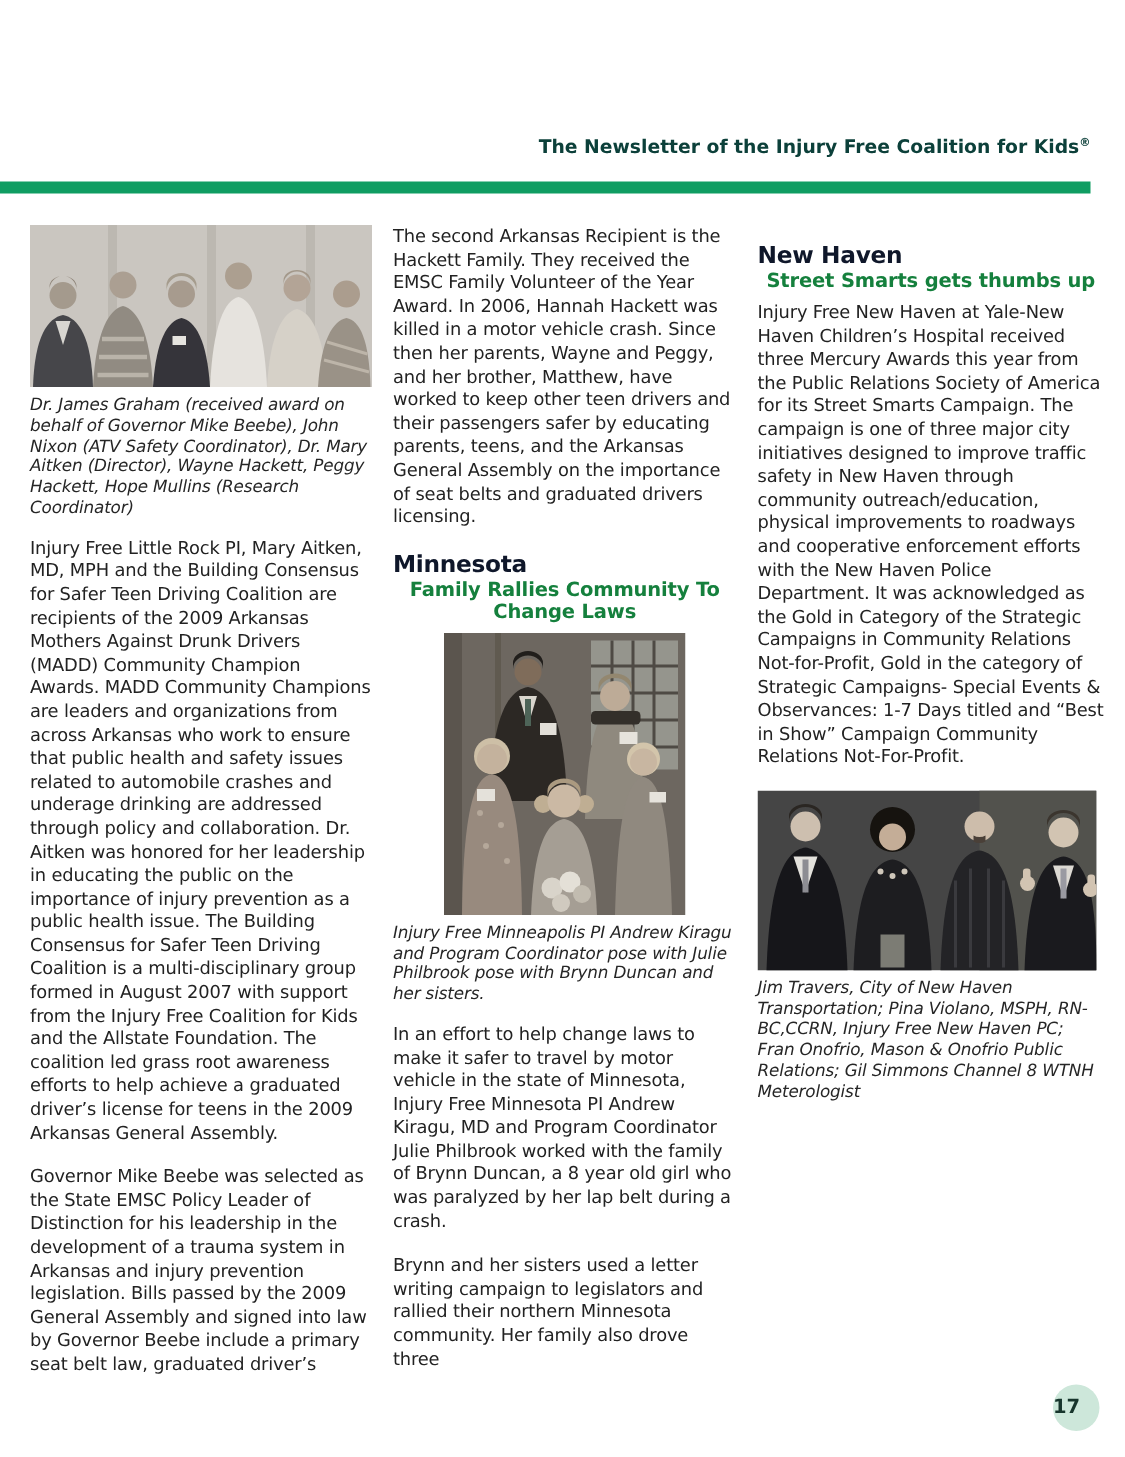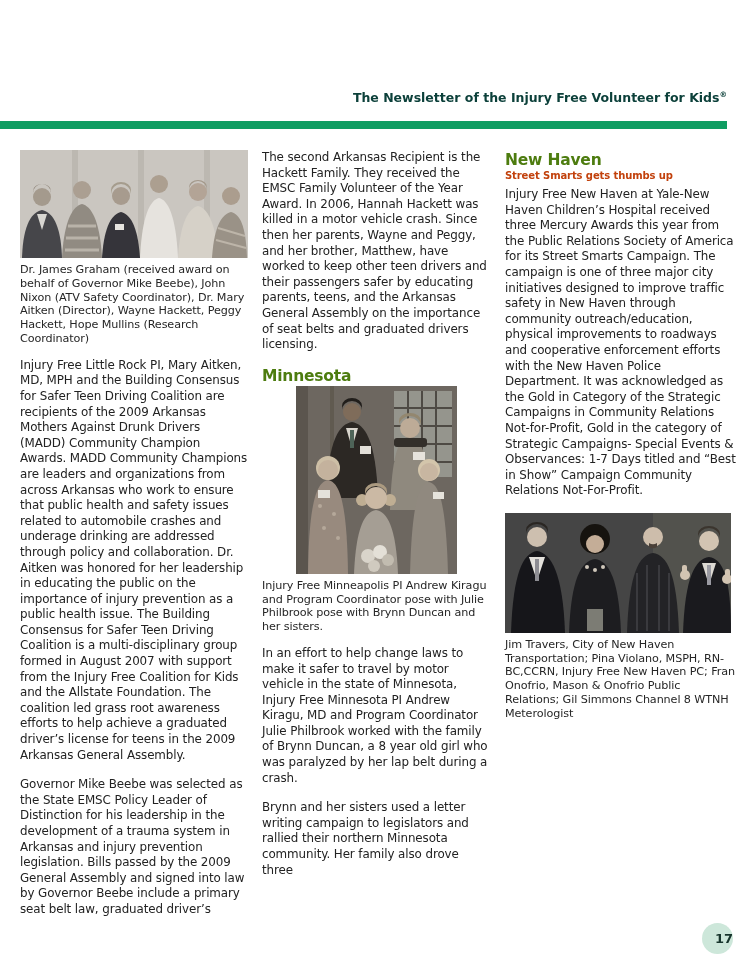--- a/index.html
+++ b/index.html
@@ -21,45 +21,46 @@
   .col-3 { left:505px; width:231px; }
   p.body {
     font-size:11.9px; line-height:15.6px; letter-spacing:-0.1px;
     margin:0 0 14px 0; color:#222;
   }
   p.body:last-child { margin-bottom:0; }
   figure { margin:0; }
   .photo { display:block; }
   .photo-center { margin:0 auto; }
   figcaption {
-    font-weight:500; font-size:11.2px; line-height:13.8px;
+    font-style:italic; font-weight:500; font-size:11.2px; line-height:13.8px;
     letter-spacing:-0.1px; color:#262626; margin:5px 0 12px 0;
   }
   h2.state {
-    font-size:15.5px; font-weight:700; color:#4d7c0f; letter-spacing:-0.2px;
-    margin:1px 0 1px 0;
+    font-size:15.5px; font-weight:700; color:#0f172a; letter-spacing:-0.2px;
+    margin:11px 0 1px 0;
   }
   .subhead {
-    font-size:10px; font-weight:700; color:#c2410c; letter-spacing:-0.1px;
+    font-size:13px; font-weight:700; color:#15803d; letter-spacing:-0.1px;
     margin:0 0 6px 0;
+    text-align:center;
   }
   .page-badge {
     position:absolute; left:702px; top:923px; width:31px; height:31px;
     border-radius:50%; background:#cde7da;
-    display:flex; align-items:center; justify-content:flex-end;
+    display:flex; align-items:center; justify-content:flex-start;
     font-weight:700; font-size:13px; color:#17352c;
   }
 </style>
 </head>
 <body>
 
 <div class="page">
 
   <div class="header-title">
-    <span>The Newsletter of the Injury Free Volunteer for Kids</span><sup>®</sup>
+    <span>The Newsletter of the Injury Free Coalition for Kids</span><sup>®</sup>
   </div>
   <div class="header-rule"></div>
 
   <section class="col col-1">
     <figure>
       <svg class="photo" width="228" height="108" viewBox="0 0 228 108" aria-hidden="true">
         <rect width="228" height="108" fill="#cac6c0"></rect>
         <rect x="52" width="6" height="108" fill="#bcb8b1"></rect>
         <rect x="118" width="6" height="108" fill="#bcb8b1"></rect>
         <rect x="184" width="6" height="108" fill="#bcb8b1"></rect>
@@ -88,20 +89,21 @@
       </svg>
       <figcaption>Dr. James Graham (received award on behalf of Governor Mike Beebe), John Nixon (ATV Safety Coordinator), Dr. Mary Aitken (Director), Wayne Hackett, Peggy Hackett, Hope Mullins (Research Coordinator)</figcaption>
     </figure>
     <p class="body">Injury Free Little Rock PI, Mary Aitken, MD, MPH and the Building Consensus for Safer Teen Driving Coalition are recipients of the 2009 Arkansas Mothers Against Drunk Drivers (MADD) Community Champion Awards. MADD Community Champions are leaders and organizations from across Arkansas who work to ensure that public health and safety issues related to automobile crashes and underage drinking are addressed through policy and collaboration.  Dr. Aitken was honored for her leadership in educating the public on the importance of injury prevention as a public health issue. The Building Consensus for Safer Teen Driving Coalition is a multi-disciplinary group formed in August 2007 with support from the Injury Free Coalition for Kids and the Allstate Foundation. The coalition led grass root awareness efforts to help achieve a graduated driver’s license for teens in the 2009 Arkansas General Assembly.</p>
     <p class="body">Governor Mike Beebe was selected as the State EMSC Policy Leader of Distinction for his leadership in the development of a trauma system in Arkansas and injury prevention legislation. Bills passed by the 2009 General Assembly and signed into law by Governor Beebe include a primary seat belt law, graduated driver’s</p>
   </section>
 
   <section class="col col-2">
     <p class="body">The second Arkansas Recipient is the Hackett Family.  They received the EMSC Family Volunteer of the Year Award.  In 2006, Hannah Hackett was killed in a motor vehicle crash. Since then her parents, Wayne and Peggy, and her brother, Matthew, have worked to keep other teen drivers and their passengers safer by educating parents, teens, and the Arkansas General Assembly on the importance of seat belts and graduated drivers licensing.</p>
     <h2 class="state">Minnesota</h2>
+    <div class="subhead">Family Rallies Community To Change Laws</div>
     <figure>
       <svg class="photo photo-center" width="161" height="188" viewBox="0 0 161 188" aria-hidden="true">
         <rect width="161" height="188" fill="#6d6760"></rect>
         <rect width="12" height="188" fill="#5b554e"></rect>
         <rect x="34" width="4" height="120" fill="#605a50"></rect>
         <rect x="98" y="5" width="58" height="86" fill="#95958d"></rect>
         <line x1="112" y1="5" x2="112" y2="91" stroke="#4e4a44" stroke-width="2"></line>
         <line x1="126" y1="5" x2="126" y2="91" stroke="#4e4a44" stroke-width="2"></line>
         <line x1="140" y1="5" x2="140" y2="91" stroke="#4e4a44" stroke-width="2"></line>
         <line x1="98" y1="22" x2="156" y2="22" stroke="#4e4a44" stroke-width="2"></line>

